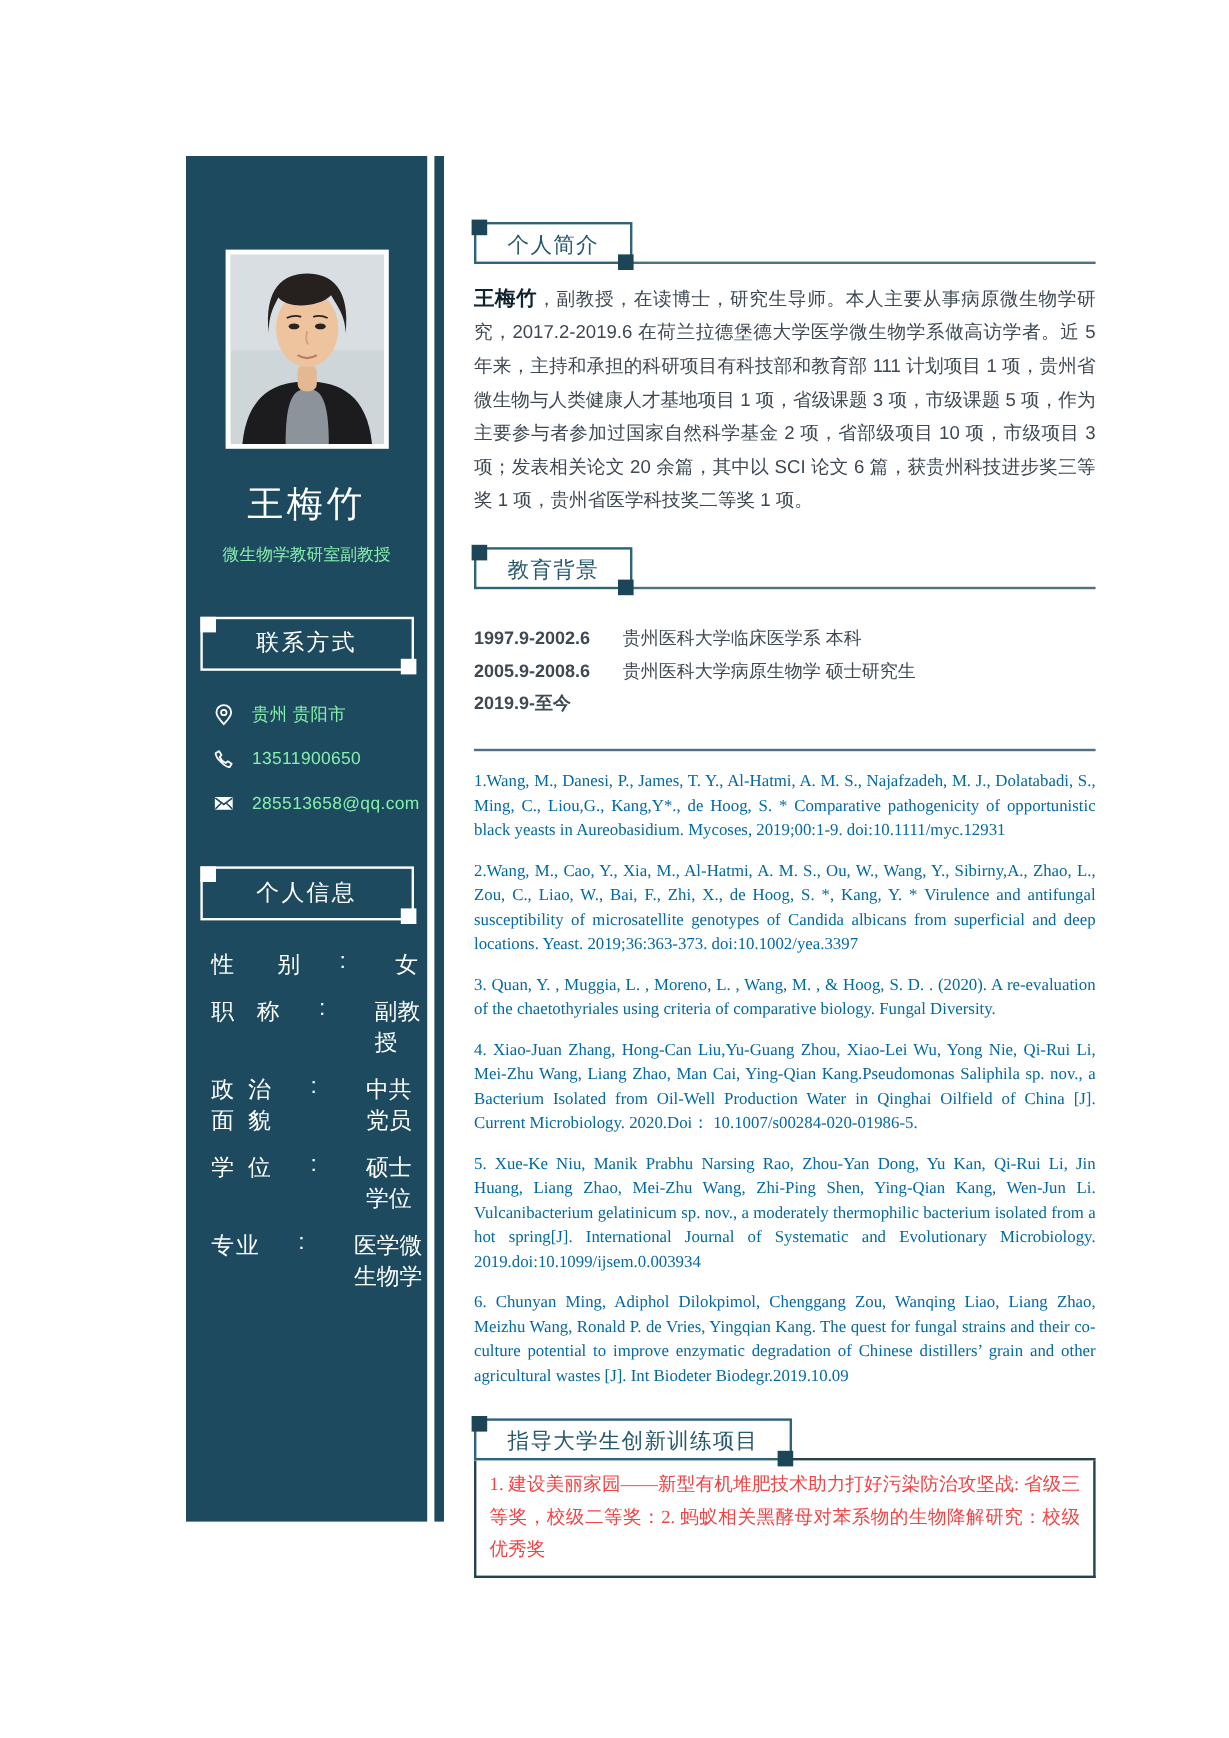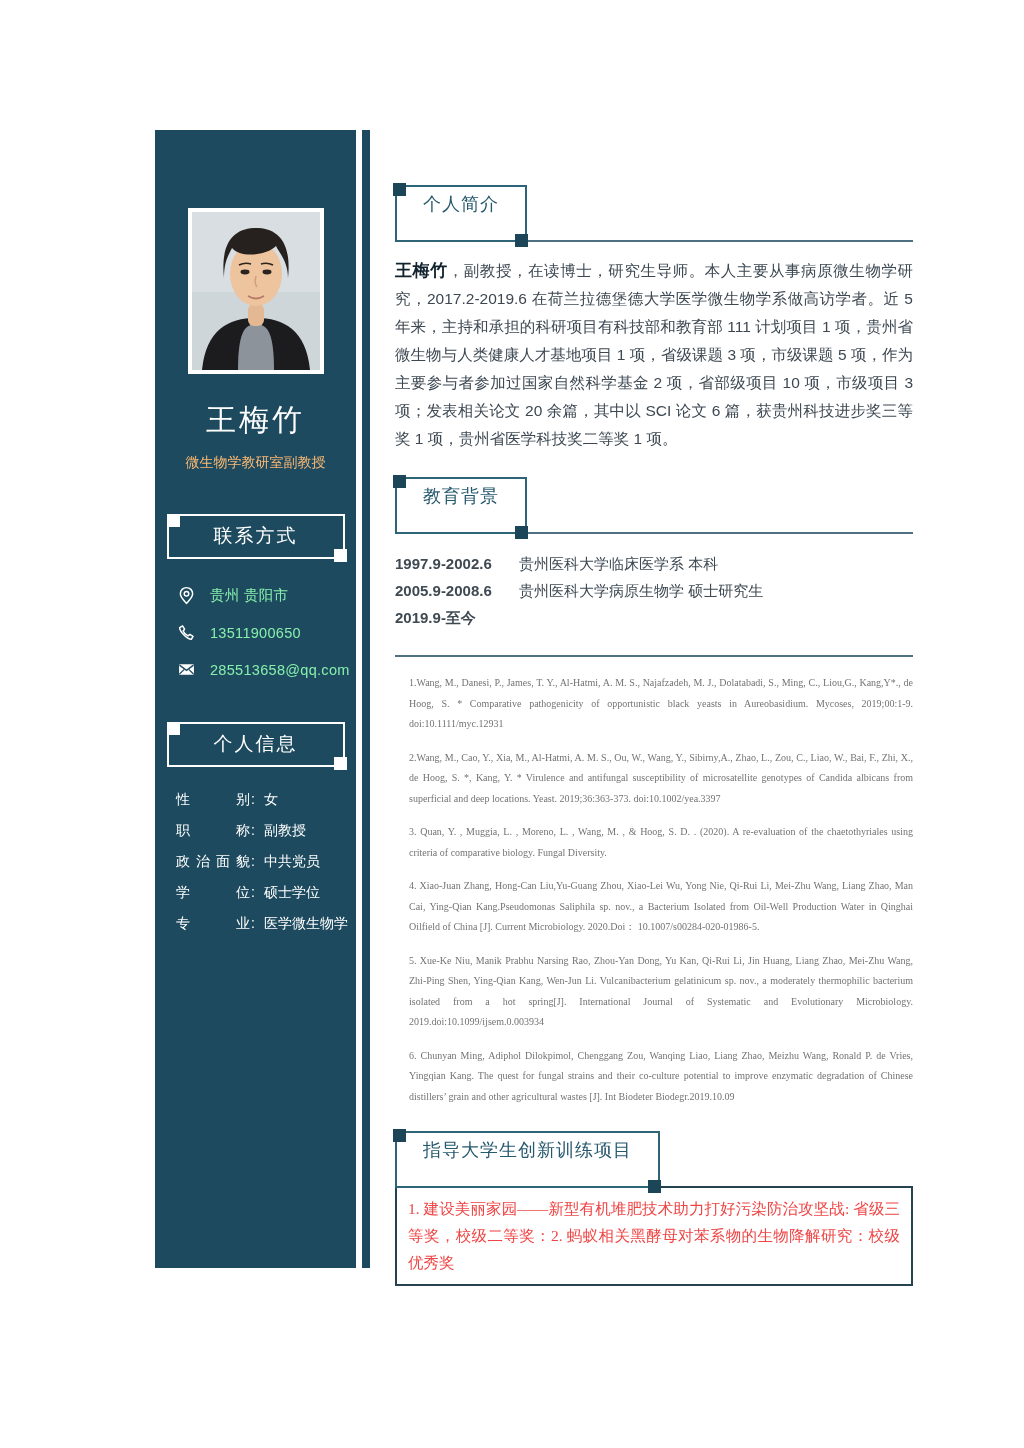--- a/index.html
+++ b/index.html
@@ -20,81 +20,81 @@
   }
   .photo-frame {
     width:136px; height:166px; background:#fff; margin:78px auto 0; padding:4px;
   }
   .photo-frame svg { display:block; width:100%; height:100%; }
   .side-name {
     margin-top:26px; text-align:center; font-size:30px; letter-spacing:3px;
     font-weight:400; color:#fff;
   }
   .side-subtitle {
-    margin-top:13px; text-align:center; font-size:14px; color:#fdba74;
+    margin-top:13px; text-align:center; font-size:14px; color:#86efac;
   }
   .side-box {
     position:relative; width:178px; margin:42px auto 0; border:2px solid #fff;
     text-align:center; font-size:19px; padding:7px 0 8px; letter-spacing:2px;
   }
   .side-box::before {
     content:""; position:absolute; width:13px; height:13px; background:#fff;
     top:-2px; left:-2px;
   }
   .side-box::after {
     content:""; position:absolute; width:13px; height:13px; background:#fff;
     bottom:-5px; right:-4px;
   }
   .contact-list { margin:26px 0 0 21px; }
   .contact-item { display:flex; align-items:center; margin-bottom:16px; }
   .contact-item .cicon { width:21px; height:21px; flex:0 0 21px; margin-right:13px; }
   .contact-item .ctext { font-size:14.5px; color:#86efac; letter-spacing:0.3px; }
 
   .pi-rows { margin:24px 0 0 21px; }
-  .pi-row { display:flex; margin-bottom:13px; font-size:14px; }
+  .pi-row { display:flex; margin-bottom:13px; font-size:19px;gap:32px; }
   .pi-label {
     display:inline-block; width:74px; text-align:justify; text-align-last:justify;
   }
   .pi-sep { margin:0 9px 0 1px; }
 
   
   .main { position:absolute; left:395px; top:185px; width:518px; }
   .section { margin:0; }
   .sec-header { display:flex; align-items:stretch; }
   .sec-box {
     position:relative; border:2px solid #2d6477; color:#26596d;
-    font-size:18px; padding:5px 26px 24px; text-align:center; letter-spacing:1px;
+    font-size:18px; padding:5px 26px 2px; text-align:center; letter-spacing:1px;
     background:#fff;
   }
   .sec-box::before {
     content:""; position:absolute; width:13px; height:13px; background:#1c4658;
     top:-4px; left:-4px;
   }
   .sec-box::after {
     content:""; position:absolute; width:13px; height:13px; background:#1c4658;
     bottom:-7px; right:-3px;
   }
   .sec-line { flex:1; height:2px; background:#4d7183; align-self:flex-end; }
 
   .intro-text {
     margin-top:15px; font-size:15.5px; line-height:28px; color:#3d4852;
     text-align:justify;
   }
   .intro-name { font-weight:bold; color:#10222e; font-size:17px; }
 
-  .edu { margin-top:16px; }
+  .edu { margin-top:28px; }
   .edu-row { display:flex; font-size:15px; line-height:27px; color:#3e4952; }
   .edu-period { width:124px; font-weight:bold; color:#3e4952; flex:0 0 124px; }
 
   .sec-gap { margin-top:24px; }
 
   .papers { margin-top:16px; }
   .paper {
-    font-family:"Liberation Serif", serif; font-size:10px; line-height:20.5px;
-    color:#737373; text-align:justify; margin-bottom:13px;margin-left:14px;
+    font-family:"Liberation Serif", serif; font-size:14px; line-height:20.5px;
+    color:#0369a1; text-align:justify; margin-bottom:13px;
   }
   .paper:last-child { margin-bottom:0; }
 
   .projects-box {
     border:2px solid #24424f; border-top-width:0; margin-top:0;
     padding:7px 11px 8px;
     font-family:"Liberation Serif", serif; font-size:15.5px; line-height:27px;
     color:#ef4444; text-align:justify;
   }
   .projects-wrap .sec-line { background:#24424f; }

